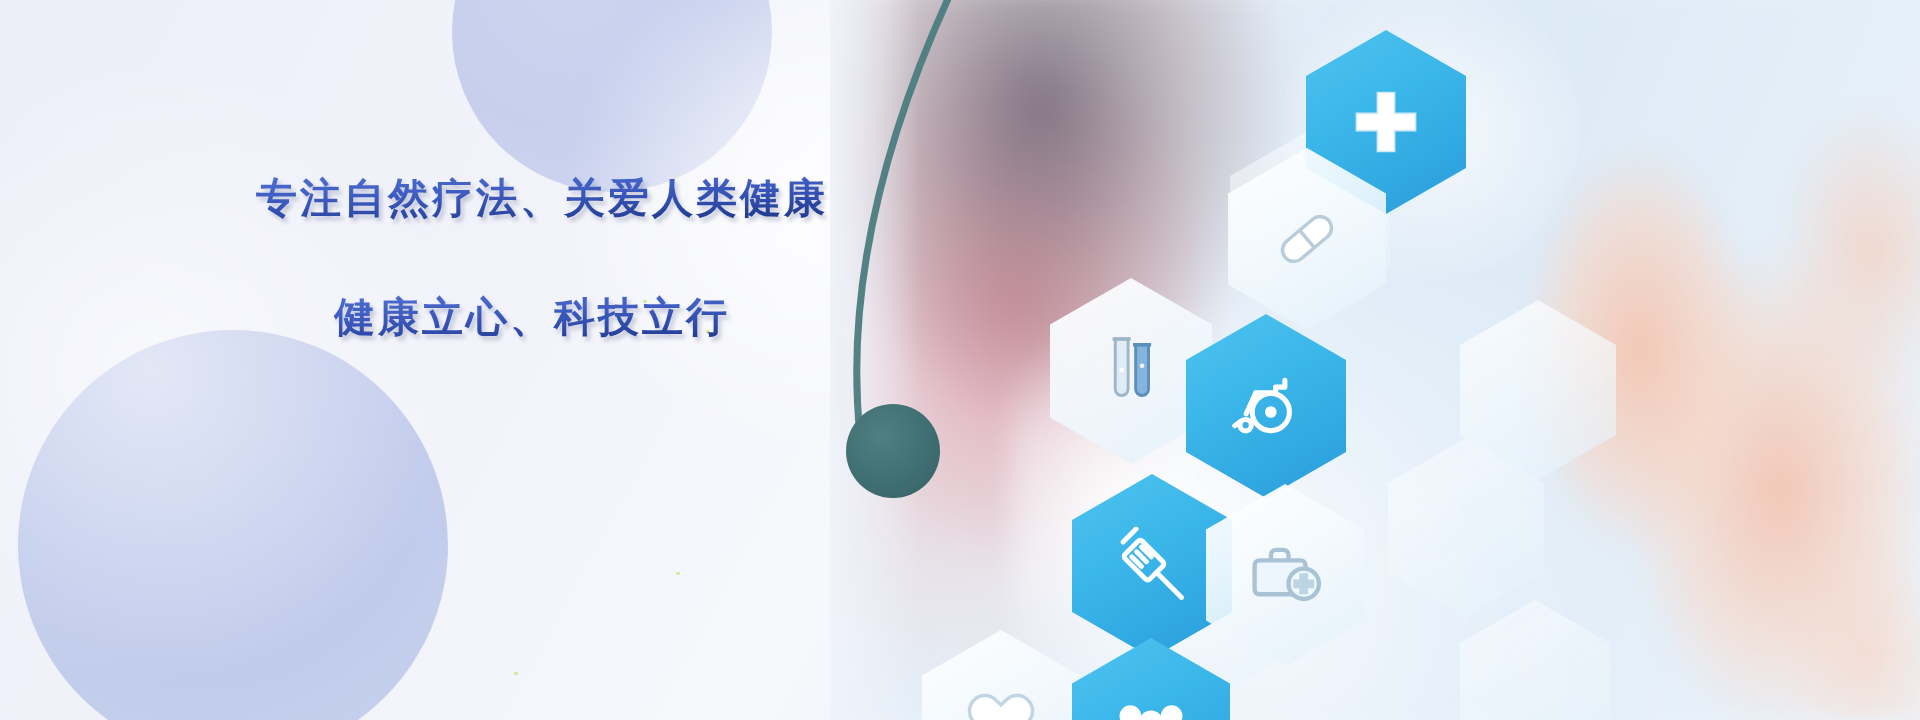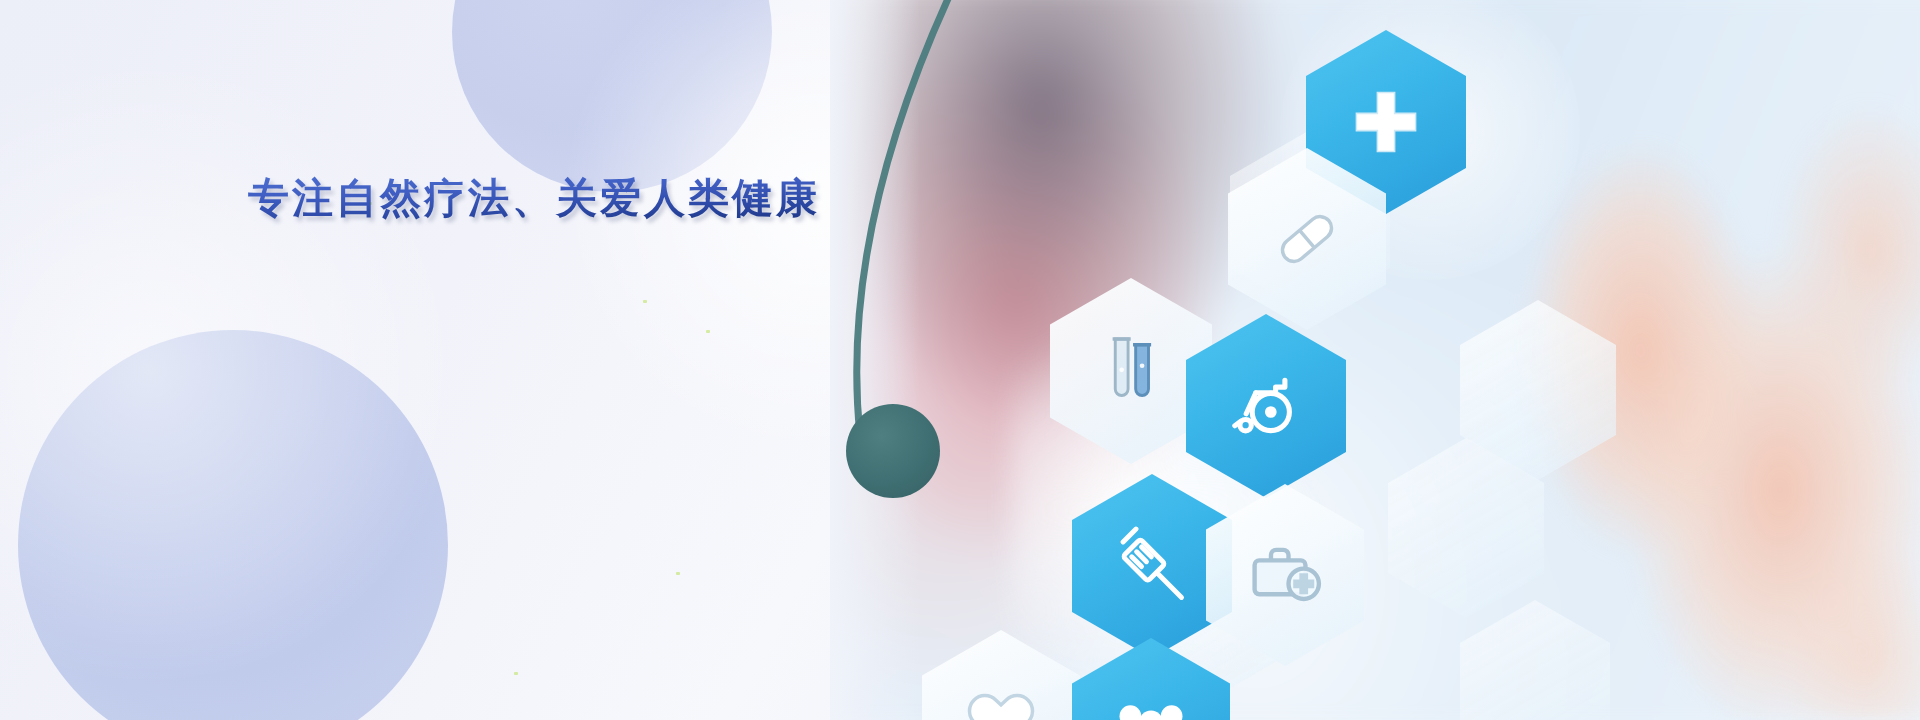--- a/index.html
+++ b/index.html
@@ -29,21 +29,21 @@
     left:560px;top:-60px;width:520px;height:520px;
     background:radial-gradient(circle at 50% 50%,rgba(255,255,255,.85) 0%,rgba(255,255,255,0) 70%);
   }
   #blob-left-wash{
     left:-160px;top:60px;width:620px;height:620px;
     background:radial-gradient(circle at 50% 50%,rgba(255,255,255,.55) 0%,rgba(255,255,255,0) 72%);
   }
 
   
   #headline{
-    position:absolute;left:248px;top:176px;width:620px;z-index:30;
+    position:absolute;left:256px;top:176px;width:620px;z-index:30;
   }
   .hl-line{
     font-weight:bold;
     letter-spacing:3px;
     line-height:1.1;
     white-space:nowrap;
     background:linear-gradient(178deg,#4d6fd0 0%,#3f5dc2 34%,#2d4aa8 66%,#1c3482 100%);
     -webkit-background-clip:text;background-clip:text;
     color:transparent;-webkit-text-fill-color:transparent;
     filter:drop-shadow(3px 4px 2px rgba(120,128,160,.40));
@@ -237,15 +237,16 @@
   </div>
 
   <span class="speck" style="left:368px;top:202px;"></span>
   <span class="speck" style="left:643px;top:300px;"></span>
   <span class="speck" style="left:706px;top:330px;"></span>
   <span class="speck" style="left:514px;top:672px;"></span>
   <span class="speck" style="left:676px;top:572px;"></span>
 
   <div id="headline">
     <div class="hl-line" id="hl-line-1">专注自然疗法、关爱人类健康</div>
+    <div class="hl-line" id="hl-line-2">健康立心、科技立行</div>
   </div>
 
 </div>
 
 </body></html>

